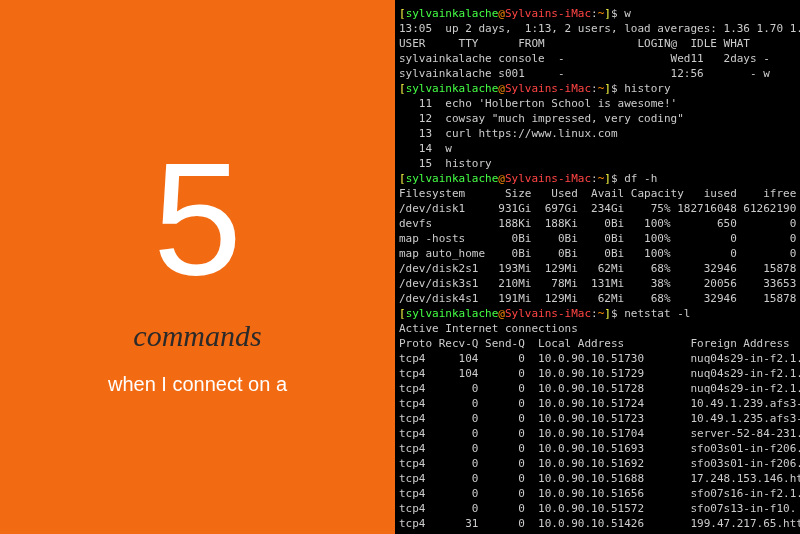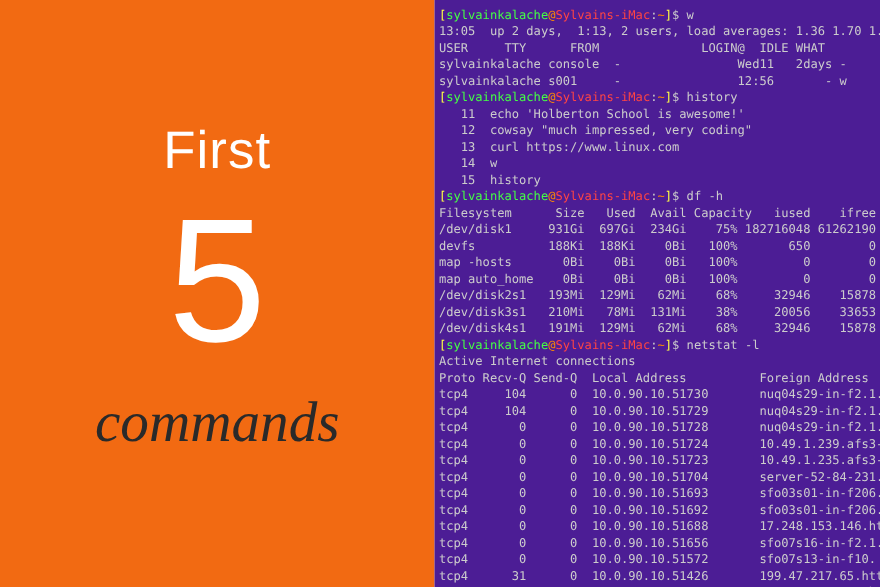--- a/index.html
+++ b/index.html
@@ -9,38 +9,38 @@
       font-family: sans-serif;
     }
     .left {
       width: 395px; height: 534px; background: #f26a12;
       color: #fff; display: flex; flex-direction: column;
       align-items: center; justify-content: center;
       padding: 30px 30px 40px;
     }
     .left .first { font-size: 48px; font-weight: 300; letter-spacing: 1px; }
     .left .five { font-size: 160px; line-height: 1; font-weight: 300; margin-top: 10px; }
-    .left .commands { font-size: 52px; font-style: italic; color: #2a2a2a; font-family: Georgia, serif; margin-top: 20px; }
+    .left .commands { font-size: 30px; font-style: italic; color: #2a2a2a; font-family: Georgia, serif; margin-top: 20px; }
     .left .when { font-size: 20px; font-weight: 300; margin-top: 20px; }
     .left .linux { font-size: 24px; font-weight: 700; margin-top: 5px; }
     .terminal {
-      width: 405px; height: 534px; background: #4c1d95; color: #ccc;
+      width: 405px; height: 534px; background: #000000; color: #ccc;
       font-family: "Menlo","Consolas",monospace; font-size: 11px;
       line-height: 15px; white-space: pre; overflow: hidden;
       padding-top: 6px;
     }
     .prompt .brkt { color: #ff4; }
     .prompt .user { color: #4f4; }
     .prompt .at { color: #ff8c00; }
     .prompt .host { color: #f44; }
     .prompt .cmd { color: #ccc; }
     .row { padding-left: 4px; }
   </style>
 </head>
 <body>
 
 <div class="left">
-  <div class="first">First</div>
   <div class="five">5</div>
   <div class="commands">commands</div>
+  <div class="when">when I connect on a</div>
 </div>
 
 <div class="terminal" id="term"><div class="row"><span class="prompt"><span class="brkt">[</span><span class="user">sylvainkalache</span><span class="at">@</span><span class="host">Sylvains-iMac</span>:<span class="at">~</span><span class="brkt">]</span>$ <span class="cmd">w</span></span></div><div class="row">13:05  up 2 days,  1:13, 2 users, load averages: 1.36 1.70 1.7</div><div class="row">USER     TTY      FROM              LOGIN@  IDLE WHAT</div><div class="row">sylvainkalache console  -                Wed11   2days -</div><div class="row">sylvainkalache s001     -                12:56       - w</div><div class="row"><span class="prompt"><span class="brkt">[</span><span class="user">sylvainkalache</span><span class="at">@</span><span class="host">Sylvains-iMac</span>:<span class="at">~</span><span class="brkt">]</span>$ <span class="cmd">history</span></span></div><div class="row">   11  echo 'Holberton School is awesome!'</div><div class="row">   12  cowsay "much impressed, very coding"</div><div class="row">   13  curl https://www.linux.com</div><div class="row">   14  w</div><div class="row">   15  history</div><div class="row"><span class="prompt"><span class="brkt">[</span><span class="user">sylvainkalache</span><span class="at">@</span><span class="host">Sylvains-iMac</span>:<span class="at">~</span><span class="brkt">]</span>$ <span class="cmd">df -h</span></span></div><div class="row">Filesystem      Size   Used  Avail Capacity   iused    ifree %</div><div class="row">/dev/disk1     931Gi  697Gi  234Gi    75% 182716048 61262190 </div><div class="row">devfs          188Ki  188Ki    0Bi   100%       650        0 </div><div class="row">map -hosts       0Bi    0Bi    0Bi   100%         0        0 </div><div class="row">map auto_home    0Bi    0Bi    0Bi   100%         0        0 </div><div class="row">/dev/disk2s1   193Mi  129Mi   62Mi    68%     32946    15878 </div><div class="row">/dev/disk3s1   210Mi   78Mi  131Mi    38%     20056    33653 </div><div class="row">/dev/disk4s1   191Mi  129Mi   62Mi    68%     32946    15878 </div><div class="row"><span class="prompt"><span class="brkt">[</span><span class="user">sylvainkalache</span><span class="at">@</span><span class="host">Sylvains-iMac</span>:<span class="at">~</span><span class="brkt">]</span>$ <span class="cmd">netstat -l</span></span></div><div class="row">Active Internet connections</div><div class="row">Proto Recv-Q Send-Q  Local Address          Foreign Address</div><div class="row">tcp4     104      0  10.0.90.10.51730       nuq04s29-in-f2.1.h</div><div class="row">tcp4     104      0  10.0.90.10.51729       nuq04s29-in-f2.1.h</div><div class="row">tcp4       0      0  10.0.90.10.51728       nuq04s29-in-f2.1.h</div><div class="row">tcp4       0      0  10.0.90.10.51724       10.49.1.239.afs3-f</div><div class="row">tcp4       0      0  10.0.90.10.51723       10.49.1.235.afs3-f</div><div class="row">tcp4       0      0  10.0.90.10.51704       server-52-84-231.</div><div class="row">tcp4       0      0  10.0.90.10.51693       sfo03s01-in-f206.h</div><div class="row">tcp4       0      0  10.0.90.10.51692       sfo03s01-in-f206.h</div><div class="row">tcp4       0      0  10.0.90.10.51688       17.248.153.146.htt</div><div class="row">tcp4       0      0  10.0.90.10.51656       sfo07s16-in-f2.1.h</div><div class="row">tcp4       0      0  10.0.90.10.51572       sfo07s13-in-f10. h</div><div class="row">tcp4      31      0  10.0.90.10.51426       199.47.217.65.http</div><div class="row">tcp4       0      0  10.0.90.10.51385       151.101.52.175.htt</div></div>
 
 </body></html>

